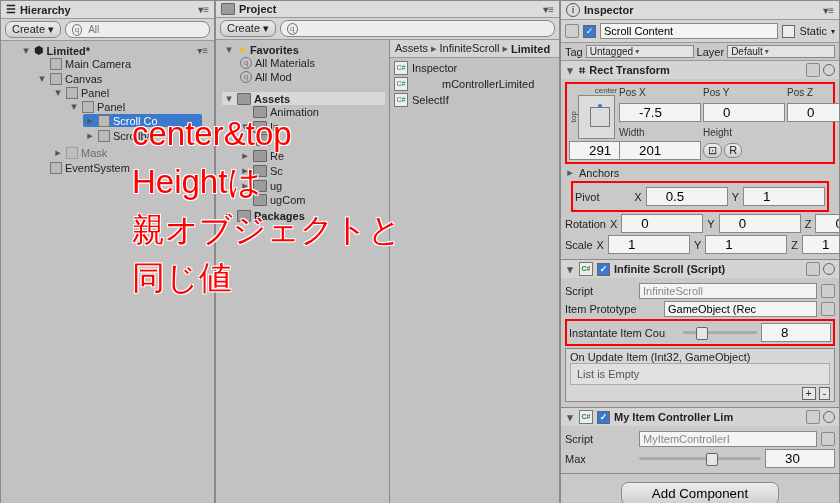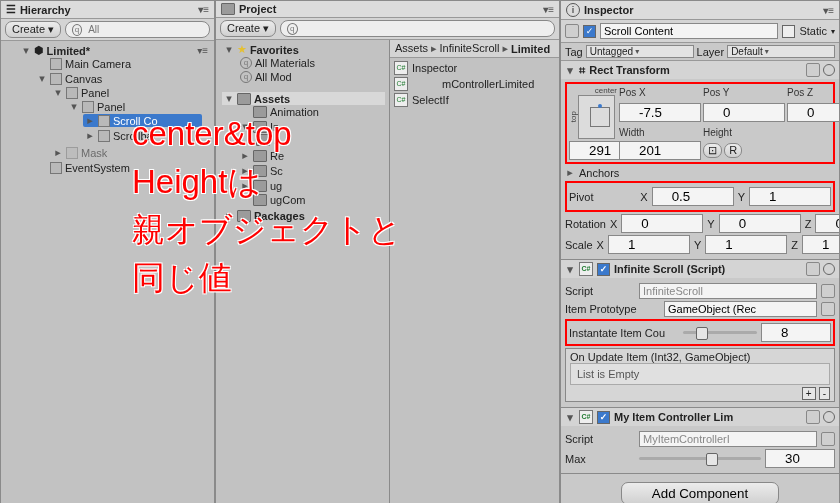--- a/index.html
+++ b/index.html
@@ -42,21 +42,21 @@
   .lbl{color:#222}
   .tagrow{display:flex;align-items:center;gap:3px;padding:2px 4px;border-bottom:1px solid #999}
   .dd{background:#e3e3e3;border:1px solid #888;padding:0 3px;font-size:10px;display:flex;align-items:center;gap:2px}
   .dd::after{content:"▾";font-size:8px;color:#555}
   .comp{border-bottom:1px solid #8a8a8a}
   .comp-hdr{background:#d4d4d4;padding:2px 4px;display:flex;align-items:center;gap:4px;font-weight:bold}
   .comp-body{padding:3px 4px}
   .row3{display:flex;align-items:center;gap:4px;margin:2px 0}
   .row3 .lbl{width:70px}
   .num{background:#f4f4f4;border:1px solid #888;padding:1px 19px;width:42px}
-  .pivotbox{border:2px solid #f00;padding:2px;margin:2px 0}
+  .pivotbox{border:2px solid #f00;padding:2px;margin:2px 6px}
   .redbox{border:2px solid #f00}
   .slider{display:flex;align-items:center;gap:4px;flex:1}
   .track{flex:1;height:3px;background:#aaa;position:relative;border-radius:2px}
   .handle{position:absolute;top:-4px;width:10px;height:11px;background:#e6e6e6;border:1px solid #666;border-radius:2px}
   .eventbox{border:1px solid #888;background:#d6d6d6;padding:2px 4px;margin:2px 0}
   .empty{background:#e0e0e0;border:1px solid #aaa;padding:4px 6px;color:#555}
   .addcomp{margin:8px auto;display:block;padding:3px 30px}
   .miniicon{display:inline-block;width:12px;height:12px;background:#cfcfcf;border:1px solid #888;border-radius:2px}
   .anchor-diag{width:42px;height:42px;border:1px solid #888;background:#dcdcdc;position:relative;margin-right:2px}
   .anchor-diag .sq{position:absolute;left:11px;top:11px;width:18px;height:18px;border:1px solid #777}

